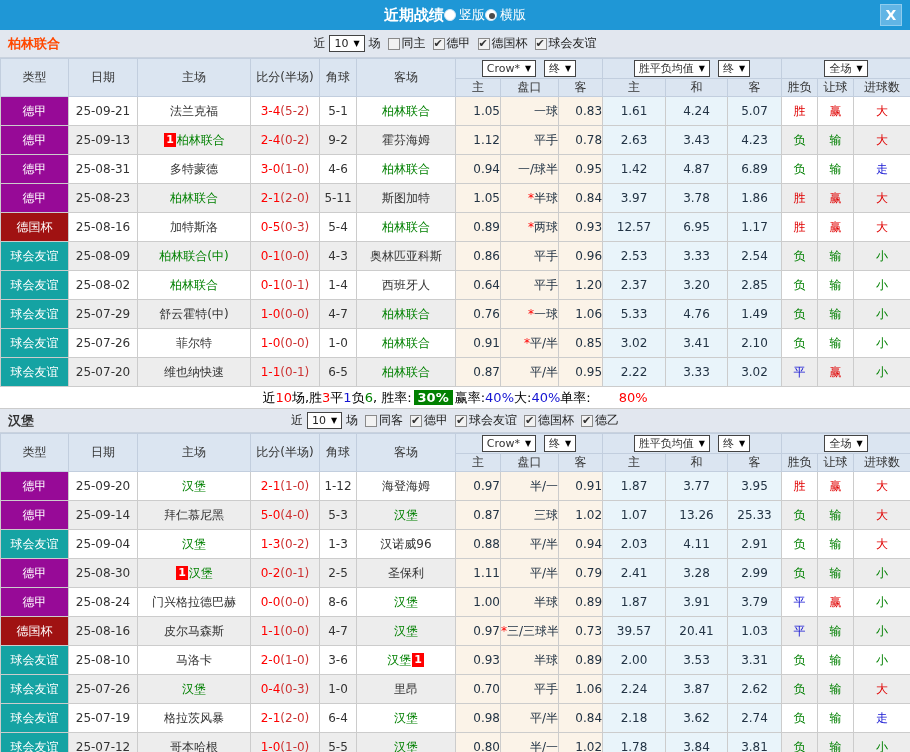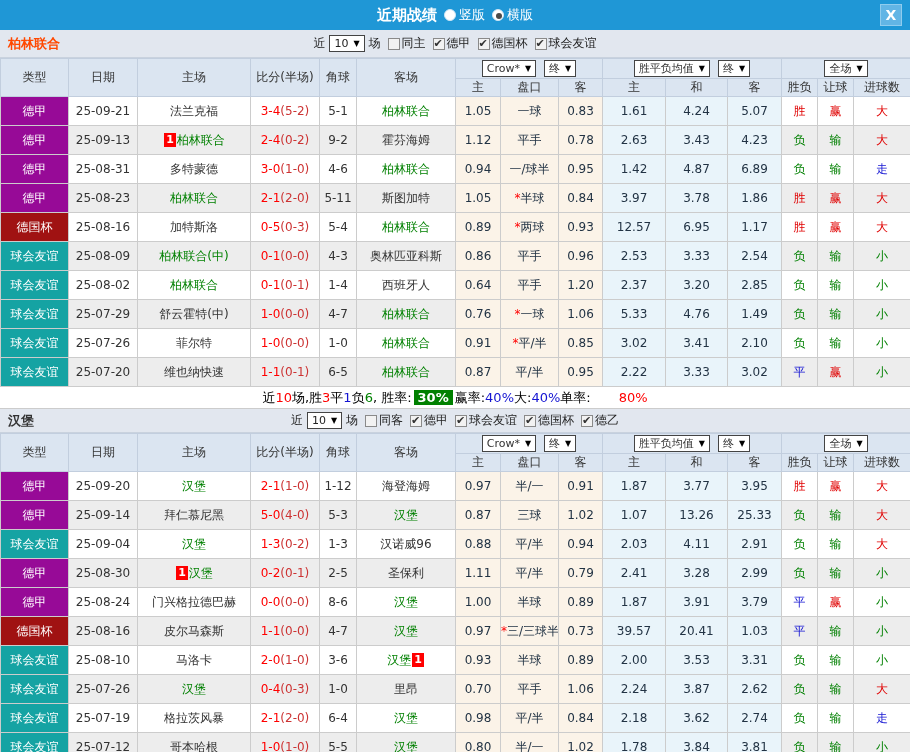--- a/index.html
+++ b/index.html
@@ -8,21 +8,21 @@
     width:910px; height:752px; overflow:hidden;
     background:#fff;
     font-family:"DejaVu Sans", sans-serif;
     font-size:12px; color:#333;
   }
   
   .titlebar {
     height:30px; background:#1f97d6; position:relative;
     display:flex; align-items:center; justify-content:center;
   }
-  .title-group { display:flex; align-items:center; gap:7px; color:#fff; }
+  .title-group { display:flex; align-items:center; color:#fff; }
   .tb-title { font-weight:bold; font-size:15px; }
   .tb-radio { display:inline-flex; align-items:center; gap:3px; font-size:13px; cursor:pointer; }
   .radio-circle { width:12px; height:12px; border-radius:50%; background:#fff; border:1px solid #cfe6f5; display:inline-block; position:relative; }
   .radio-circle.sel::after { content:""; position:absolute; left:3px; top:3px; width:6px; height:6px; background:#4a4a4a; border-radius:50%; }
   .close-btn {
     position:absolute; right:8px; top:4px; width:22px; height:22px;
     background:#62b5e5; border:1px solid #8fccee; color:#fff; font-weight:bold;
     text-align:center; line-height:20px; font-size:14px; cursor:pointer;
   }
   
@@ -46,21 +46,21 @@
   .checkbox.checked::after { content:"\2714"; position:absolute; left:0px; top:-2px; font-size:11px; color:#333; }
   
   table { border-collapse:collapse; table-layout:fixed; width:910px; font-size:12px; }
   th, td { border:1px solid #ccc; text-align:center; padding:0; overflow:hidden; white-space:nowrap; }
   thead th { background:#dbe5f1; border-color:#c2cede; font-weight:normal; color:#333; }
   thead tr.hr1 th { height:20px; }
   thead tr.hr2 th { height:18px; }
   tbody td { height:29px; }
   tr.odd td { background:#fff; }
   tr.even td { background:#ededed; }
-  td.crow { background:#fbf3e8 !important; color:#223344; }
+  td.crow { background:#fbf3e8 !important; color:#223344;text-align:right; }
   td.euro { background:#e9f4fa !important; color:#223344; }
   td.typecell { color:#fff; }
   .tname { color:#333; }
   .tname.green { color:#008000; }
   .score-ft { color:#ff0000; }
   .score-ht { color:#cc3333; }
   .badge1 {
     display:inline-block; background:#ff0000; color:#fff; font-weight:bold;
     font-size:11px; line-height:14px; padding:0 2px; margin:0 1px; vertical-align:1px;
   }

